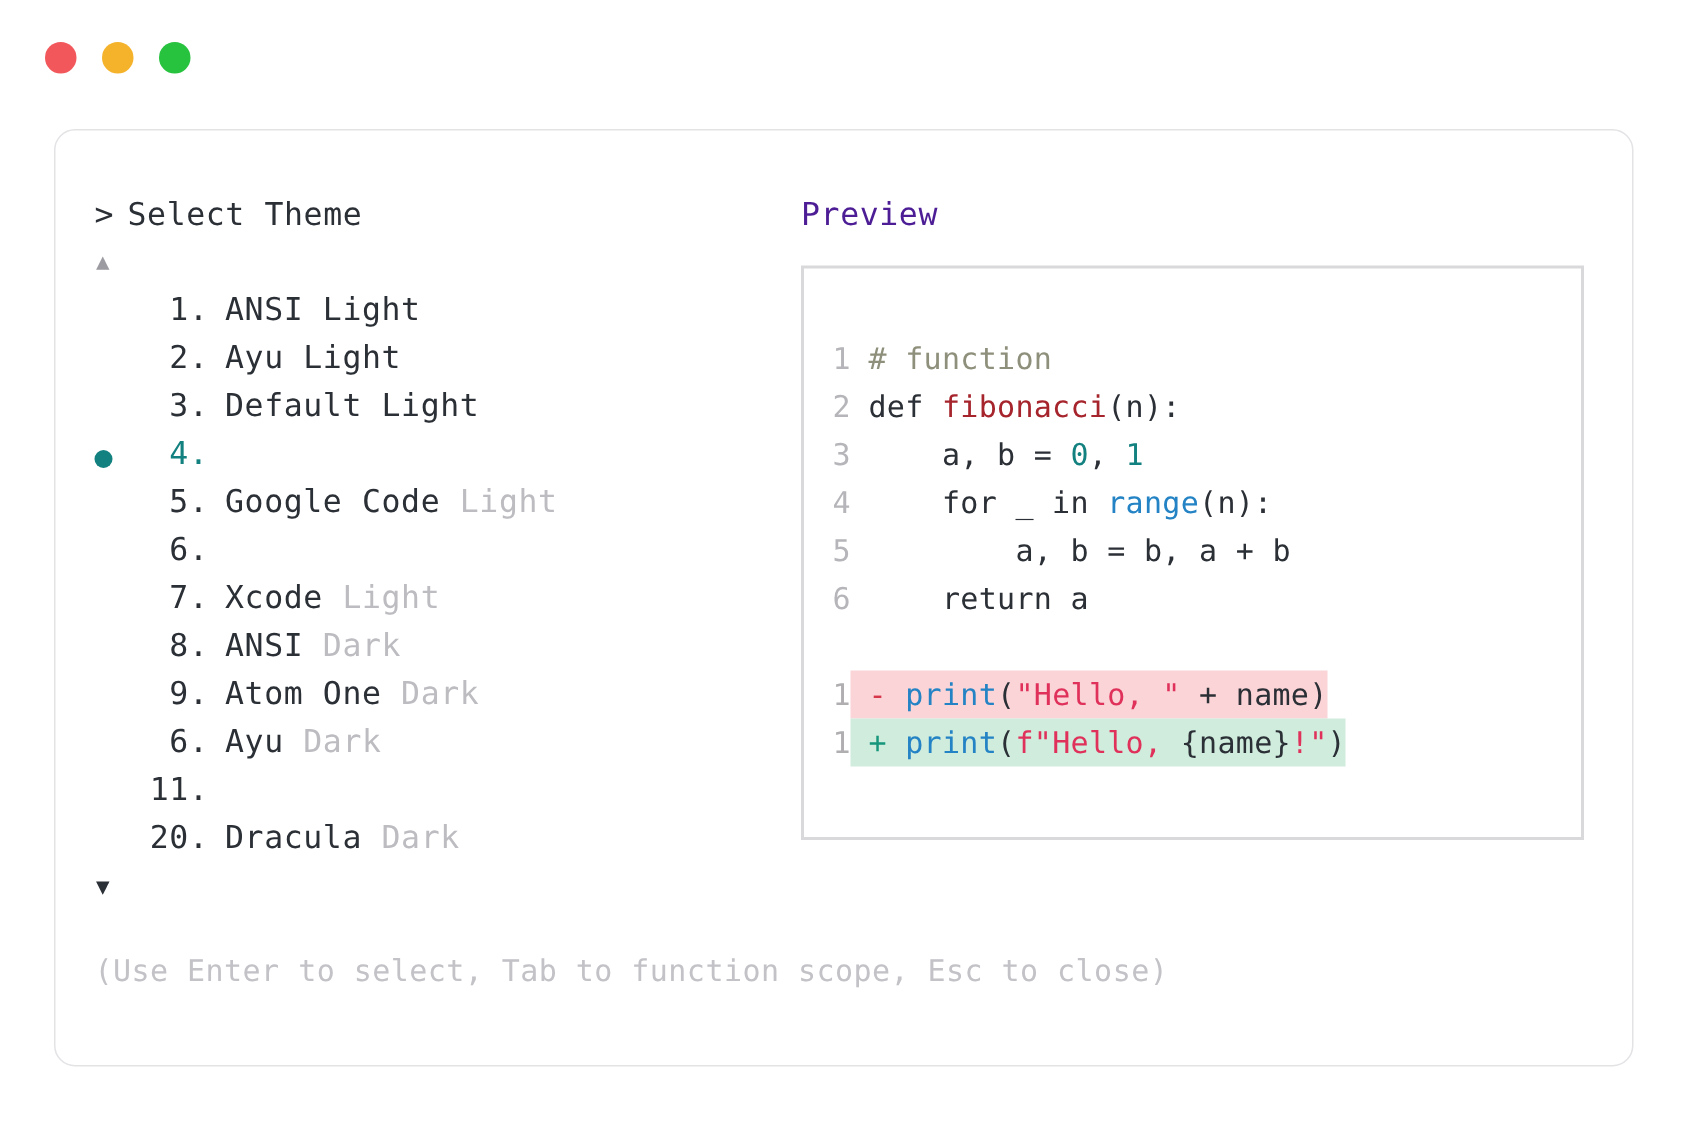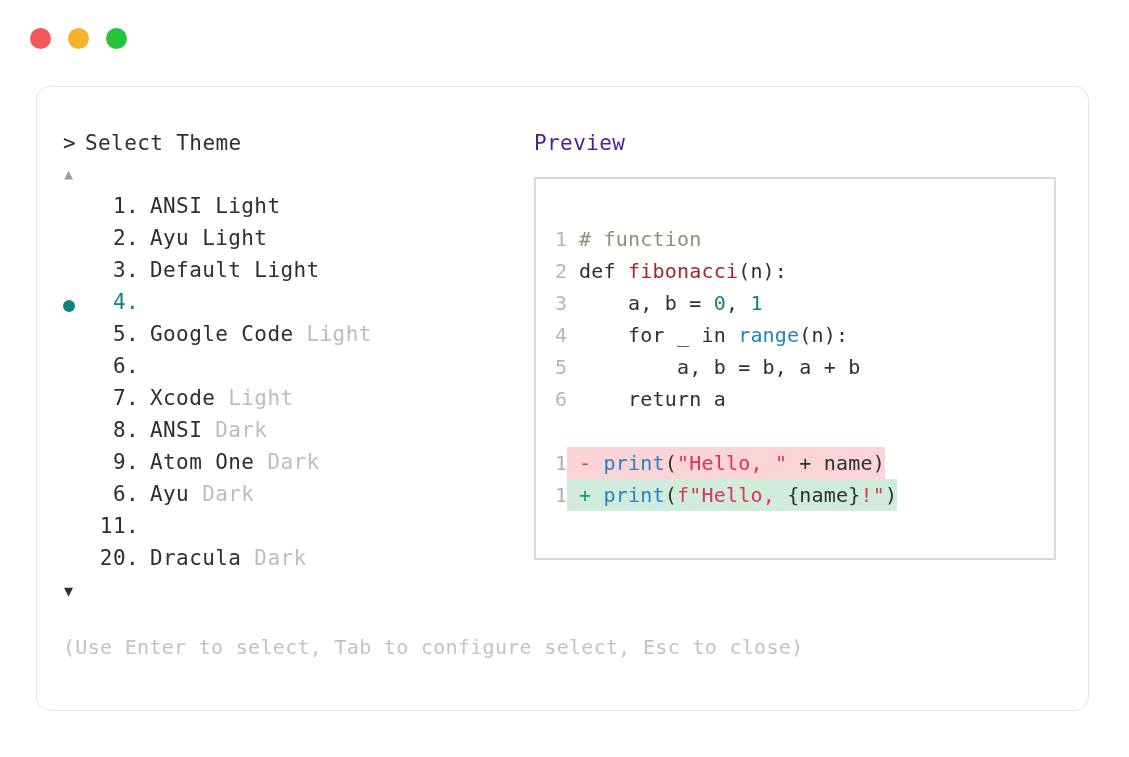--- a/index.html
+++ b/index.html
@@ -241,21 +241,21 @@
           <div class="theme-row"><span class="bullet-cell"></span><span class="num-cell">8.</span><span class="name-cell">ANSI <span class="suffix dim">Dark</span></span></div>
           <div class="theme-row"><span class="bullet-cell"></span><span class="num-cell">9.</span><span class="name-cell">Atom One <span class="suffix dim">Dark</span></span></div>
           <div class="theme-row"><span class="bullet-cell"></span><span class="num-cell">6.</span><span class="name-cell">Ayu <span class="suffix dim">Dark</span></span></div>
           <div class="theme-row"><span class="bullet-cell"></span><span class="num-cell">11.</span></div>
           <div class="theme-row"><span class="bullet-cell"></span><span class="num-cell">20.</span><span class="name-cell">Dracula <span class="suffix dim">Dark</span></span></div>
         </div>
 
       <div class="arrow arrow-down">▼</div>
     </div>
 
-    <div class="hint">(Use Enter to select, Tab to configure select, Esc to close)</div>
+    <div class="hint">(Use Enter to select, Tab to function scope, Esc to close)</div>
 
     <div class="right-col">
       <div class="preview-label">Preview</div>
       <div class="preview-box">
         <div class="code"><div class="code-line"><span class="ln">1</span><span class="code-text"><span class="tok-comment"># function</span></span></div><div class="code-line"><span class="ln">2</span><span class="code-text"><span class="tok-kw">def </span><span class="tok-func">fibonacci</span><span class="tok-plain">(n):</span></span></div><div class="code-line"><span class="ln">3</span><span class="code-text"><span class="tok-plain">    a, b = </span><span class="tok-num">0</span><span class="tok-plain">, </span><span class="tok-num">1</span></span></div><div class="code-line"><span class="ln">4</span><span class="code-text"><span class="tok-plain">    for _ in </span><span class="tok-builtin">range</span><span class="tok-plain">(n):</span></span></div><div class="code-line"><span class="ln">5</span><span class="code-text"><span class="tok-plain">        a, b = b, a + b</span></span></div><div class="code-line"><span class="ln">6</span><span class="code-text"><span class="tok-plain">    return a</span></span></div><div class="blank-line"></div><div class="diff"><span class="ln">1</span><span class="diff-body diff-minus"><span class="diff-sign-minus">- </span><span class="tok-builtin">print</span><span class="tok-plain">(</span><span class="tok-string">"Hello, "</span><span class="tok-plain"> + name)</span></span></div><div class="diff"><span class="ln">1</span><span class="diff-body diff-plus"><span class="diff-sign-plus">+ </span><span class="tok-builtin">print</span><span class="tok-plain">(</span><span class="tok-string">f"Hello, </span><span class="tok-plain">{name}</span><span class="tok-string">!"</span><span class="tok-plain">)</span></span></div></div>
       </div>
     </div>
 
   </div>
 </div>

